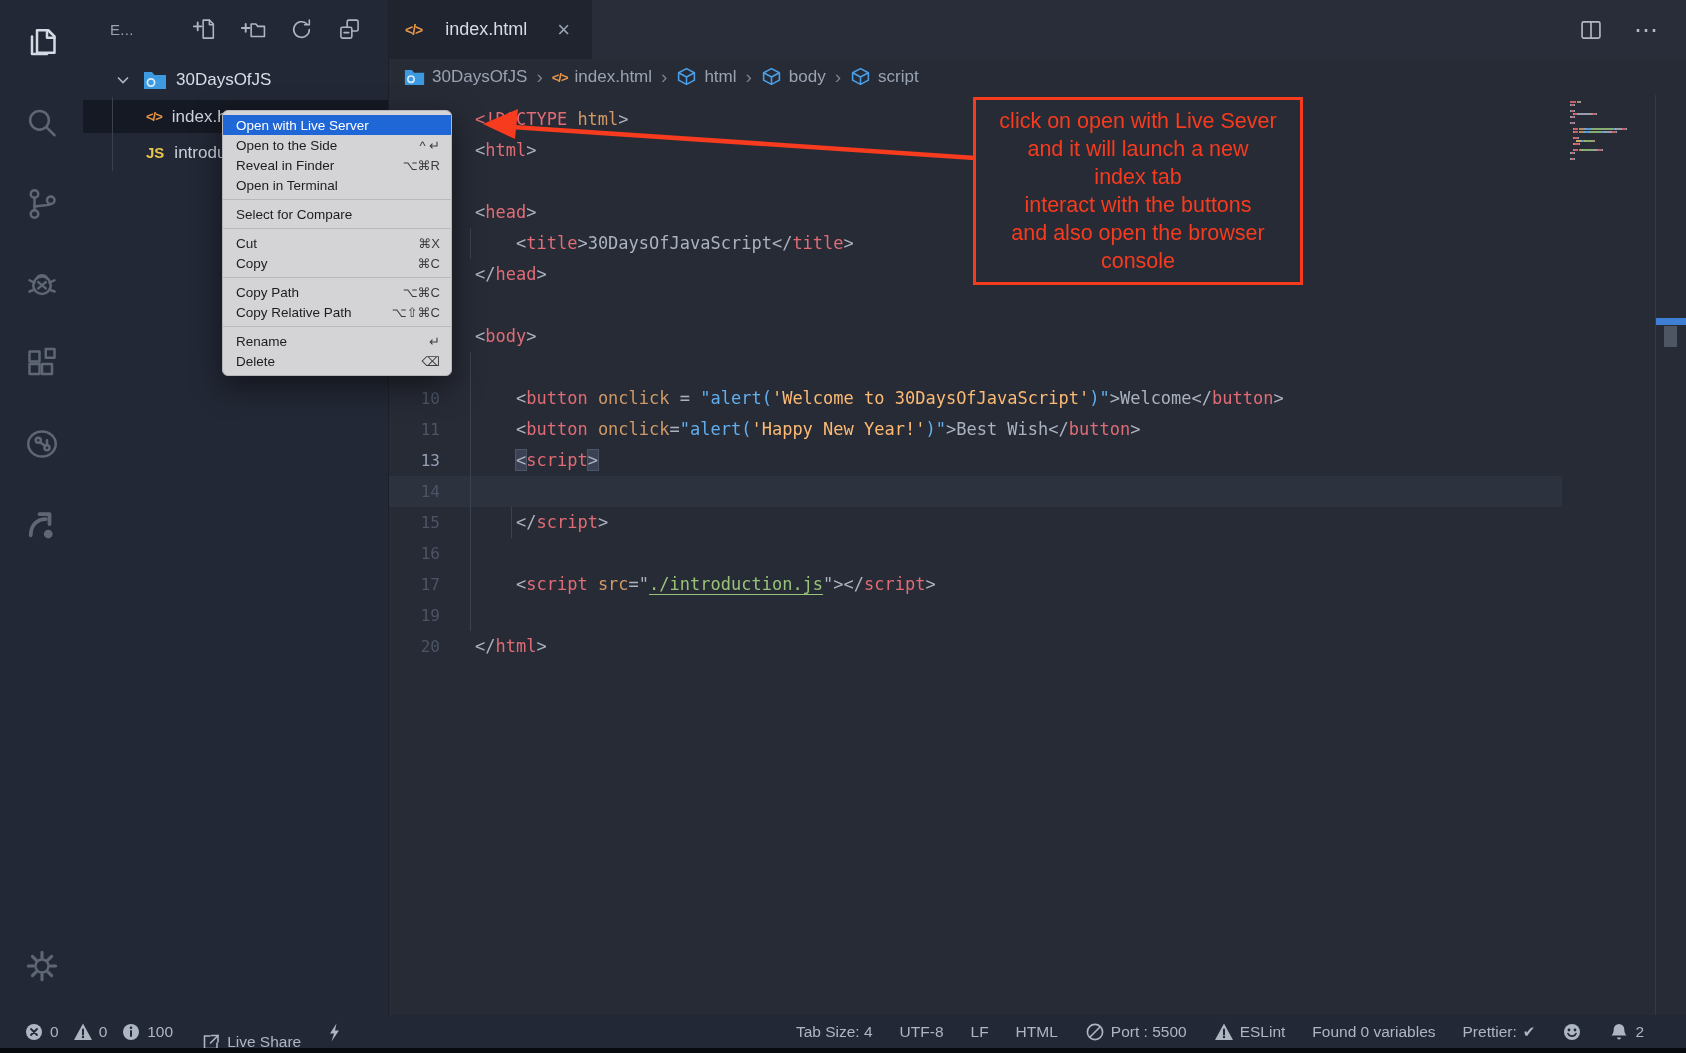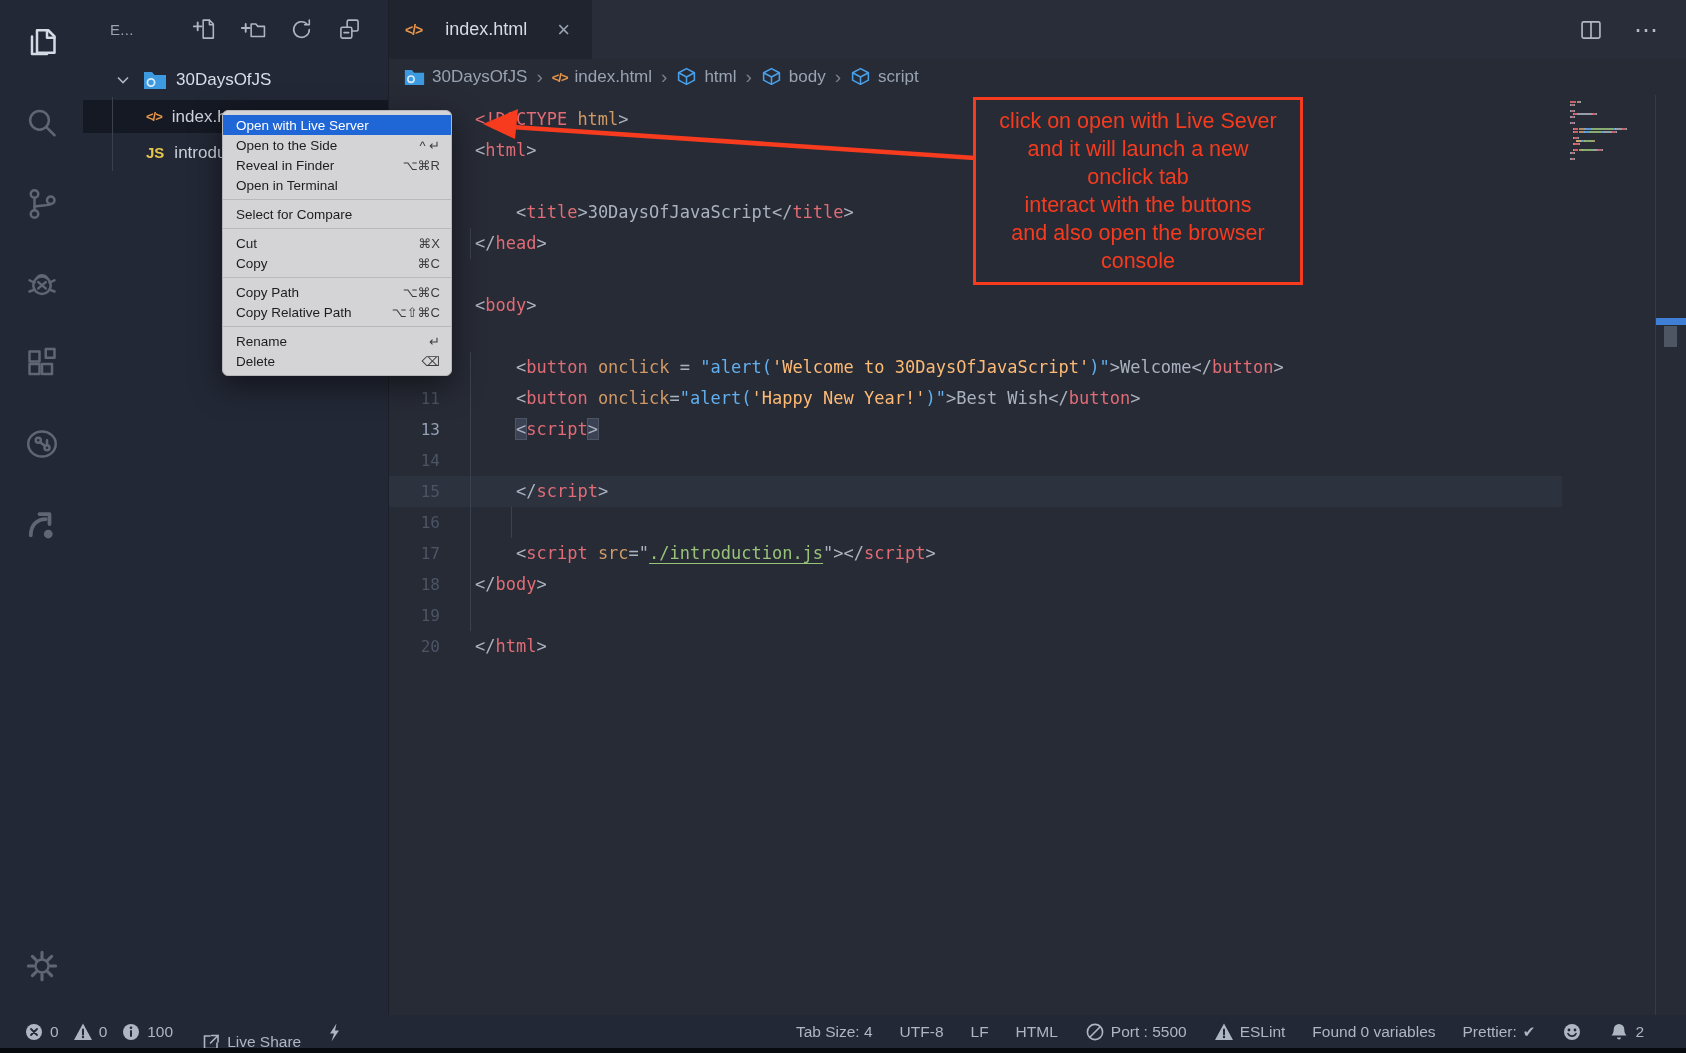--- a/index.html
+++ b/index.html
@@ -279,33 +279,33 @@
 
   <div class="abs code-area">
     <div class="curline"></div>
     <div class="iguide" style="left:82px;top:133px;height:31px;"></div>
     <div class="iguide" style="left:82px;top:257px;height:279px;"></div>
     <div class="iguide" style="left:123px;top:412px;height:31px;"></div>
     <div class="codelines" id="codelines">
         <div class="cl"><span class="num">1</span><span class="ct"><span class="tk-tag">&lt;!DOCTYPE</span><span class="tk-pu"> </span><span class="tk-attr">html</span><span class="tk-pu">&gt;</span></span></div>
         <div class="cl"><span class="num">2</span><span class="ct"><span class="tk-pu">&lt;</span><span class="tk-tag">html</span><span class="tk-pu">&gt;</span></span></div>
         <div class="cl"><span class="num">3</span><span class="ct"></span></div>
+        <div class="cl"><span class="num">4</span><span class="ct"><span class="tk-pu">&lt;</span><span class="tk-tag">head</span><span class="tk-pu">&gt;</span></span></div>
         <div class="cl"><span class="num">5</span><span class="ct"><span class="tk-pu">    </span><span class="tk-pu">&lt;</span><span class="tk-tag">title</span><span class="tk-pu">&gt;</span><span class="tk-txt">30DaysOfJavaScript</span><span class="tk-pu">&lt;</span><span class="tk-pu">/</span><span class="tk-tag">title</span><span class="tk-pu">&gt;</span></span></div>
         <div class="cl"><span class="num">6</span><span class="ct"><span class="tk-pu">&lt;</span><span class="tk-pu">/</span><span class="tk-tag">head</span><span class="tk-pu">&gt;</span></span></div>
         <div class="cl"><span class="num">7</span><span class="ct"></span></div>
         <div class="cl"><span class="num">8</span><span class="ct"><span class="tk-pu">&lt;</span><span class="tk-tag">body</span><span class="tk-pu">&gt;</span></span></div>
         <div class="cl"><span class="num">9</span><span class="ct"></span></div>
         <div class="cl"><span class="num">10</span><span class="ct"><span class="tk-pu">    </span><span class="tk-pu">&lt;</span><span class="tk-tag">button</span><span class="tk-pu"> </span><span class="tk-attr">onclick</span><span class="tk-pu"> = </span><span class="tk-blue">"alert(</span><span class="tk-str">'Welcome to 30DaysOfJavaScript'</span><span class="tk-blue">)"</span><span class="tk-pu">&gt;</span><span class="tk-txt">Welcome</span><span class="tk-pu">&lt;</span><span class="tk-pu">/</span><span class="tk-tag">button</span><span class="tk-pu">&gt;</span></span></div>
         <div class="cl"><span class="num">11</span><span class="ct"><span class="tk-pu">    </span><span class="tk-pu">&lt;</span><span class="tk-tag">button</span><span class="tk-pu"> </span><span class="tk-attr">onclick</span><span class="tk-pu">=</span><span class="tk-blue">"alert(</span><span class="tk-str">'Happy New Year!'</span><span class="tk-blue">)"</span><span class="tk-pu">&gt;</span><span class="tk-txt">Best Wish</span><span class="tk-pu">&lt;</span><span class="tk-pu">/</span><span class="tk-tag">button</span><span class="tk-pu">&gt;</span></span></div>
         <div class="cl cur"><span class="num">13</span><span class="ct"><span class="tk-pu">    </span><span class="tk-pu tk-box">&lt;</span><span class="tk-tag">script</span><span class="tk-pu tk-box">&gt;</span></span></div>
         <div class="cl"><span class="num">14</span></div>
         <div class="cl"><span class="num">15</span><span class="ct"><span class="tk-pu">    </span><span class="tk-pu">&lt;</span><span class="tk-pu">/</span><span class="tk-tag">script</span><span class="tk-pu">&gt;</span></span></div>
         <div class="cl"><span class="num">16</span><span class="ct"></span></div>
         <div class="cl"><span class="num">17</span><span class="ct"><span class="tk-pu">    </span><span class="tk-pu">&lt;</span><span class="tk-tag">script</span><span class="tk-pu"> </span><span class="tk-attr">src</span><span class="tk-pu">=</span><span class="tk-pu">"</span><span class="tk-link">./introduction.js</span><span class="tk-pu">"</span><span class="tk-pu">&gt;</span><span class="tk-pu">&lt;</span><span class="tk-pu">/</span><span class="tk-tag">script</span><span class="tk-pu">&gt;</span></span></div>
-        <div class="cl"><span class="num">18</span><span class="ct"><span class="tk-pu">&lt;</span><span class="tk-pu">/</span><span class="tk-tag">body</span><span class="tk-pu">&gt;</span></span></div>
         <div class="cl"><span class="num">19</span><span class="ct"></span></div>
         <div class="cl"><span class="num">20</span><span class="ct"><span class="tk-pu">&lt;</span><span class="tk-pu">/</span><span class="tk-tag">html</span><span class="tk-pu">&gt;</span></span></div>
       </div>
     <div class="minimap" id="minimap">
         <div class="mm-line"><i style="width: 6.48px; background: rgb(224, 108, 117); opacity: 0.85;"></i><i style="width: 0.72px; background: transparent; opacity: 0.85;"></i><i style="width: 2.88px; background: rgb(209, 154, 102); opacity: 0.85;"></i><i style="width: 0.72px; background: rgb(171, 178, 191); opacity: 0.85;"></i></div>
         <div class="mm-line"><i style="width: 0.72px; background: rgb(171, 178, 191); opacity: 0.85;"></i><i style="width: 2.88px; background: rgb(224, 108, 117); opacity: 0.85;"></i><i style="width: 0.72px; background: rgb(171, 178, 191); opacity: 0.85;"></i></div>
         <div class="mm-line"></div>
         <div class="mm-line"><i style="width: 0.72px; background: rgb(171, 178, 191); opacity: 0.85;"></i><i style="width: 2.88px; background: rgb(224, 108, 117); opacity: 0.85;"></i><i style="width: 0.72px; background: rgb(171, 178, 191); opacity: 0.85;"></i></div>
         <div class="mm-line"><i style="width: 2.88px; background: transparent; opacity: 0.85;"></i><i style="width: 0.72px; background: rgb(171, 178, 191); opacity: 0.85;"></i><i style="width: 3.6px; background: rgb(224, 108, 117); opacity: 0.85;"></i><i style="width: 0.72px; background: rgb(171, 178, 191); opacity: 0.85;"></i><i style="width: 12.96px; background: rgb(171, 178, 191); opacity: 0.85;"></i><i style="width: 0.72px; background: rgb(171, 178, 191); opacity: 0.85;"></i><i style="width: 0.72px; background: rgb(171, 178, 191); opacity: 0.85;"></i><i style="width: 3.6px; background: rgb(224, 108, 117); opacity: 0.85;"></i><i style="width: 0.72px; background: rgb(171, 178, 191); opacity: 0.85;"></i></div>
         <div class="mm-line"><i style="width: 0.72px; background: rgb(171, 178, 191); opacity: 0.85;"></i><i style="width: 0.72px; background: rgb(171, 178, 191); opacity: 0.85;"></i><i style="width: 2.88px; background: rgb(224, 108, 117); opacity: 0.85;"></i><i style="width: 0.72px; background: rgb(171, 178, 191); opacity: 0.85;"></i></div>
@@ -377,21 +377,21 @@
       </div>
       <div class="mi">
         <span class="lab">Delete</span>
         <span class="sc">⌫</span>
       </div>
     </div>
 
   <div class="abs annotation" id="annot">
       <div class="an-line">click on open with Live Sever</div>
       <div class="an-line">and it will launch a new</div>
-      <div class="an-line">onclick tab</div>
+      <div class="an-line">index tab</div>
       <div class="an-line">interact with the buttons</div>
       <div class="an-line">and also open the browser</div>
       <div class="an-line">console</div>
     </div>
 
   <svg class="abs arrow-svg">
     <line x1="975" y1="158" x2="512" y2="127" stroke="#f63b1e" stroke-width="4.5"></line>
     <polygon points="483,124 518,109 515,139" fill="#f63b1e"></polygon>
   </svg>
 

